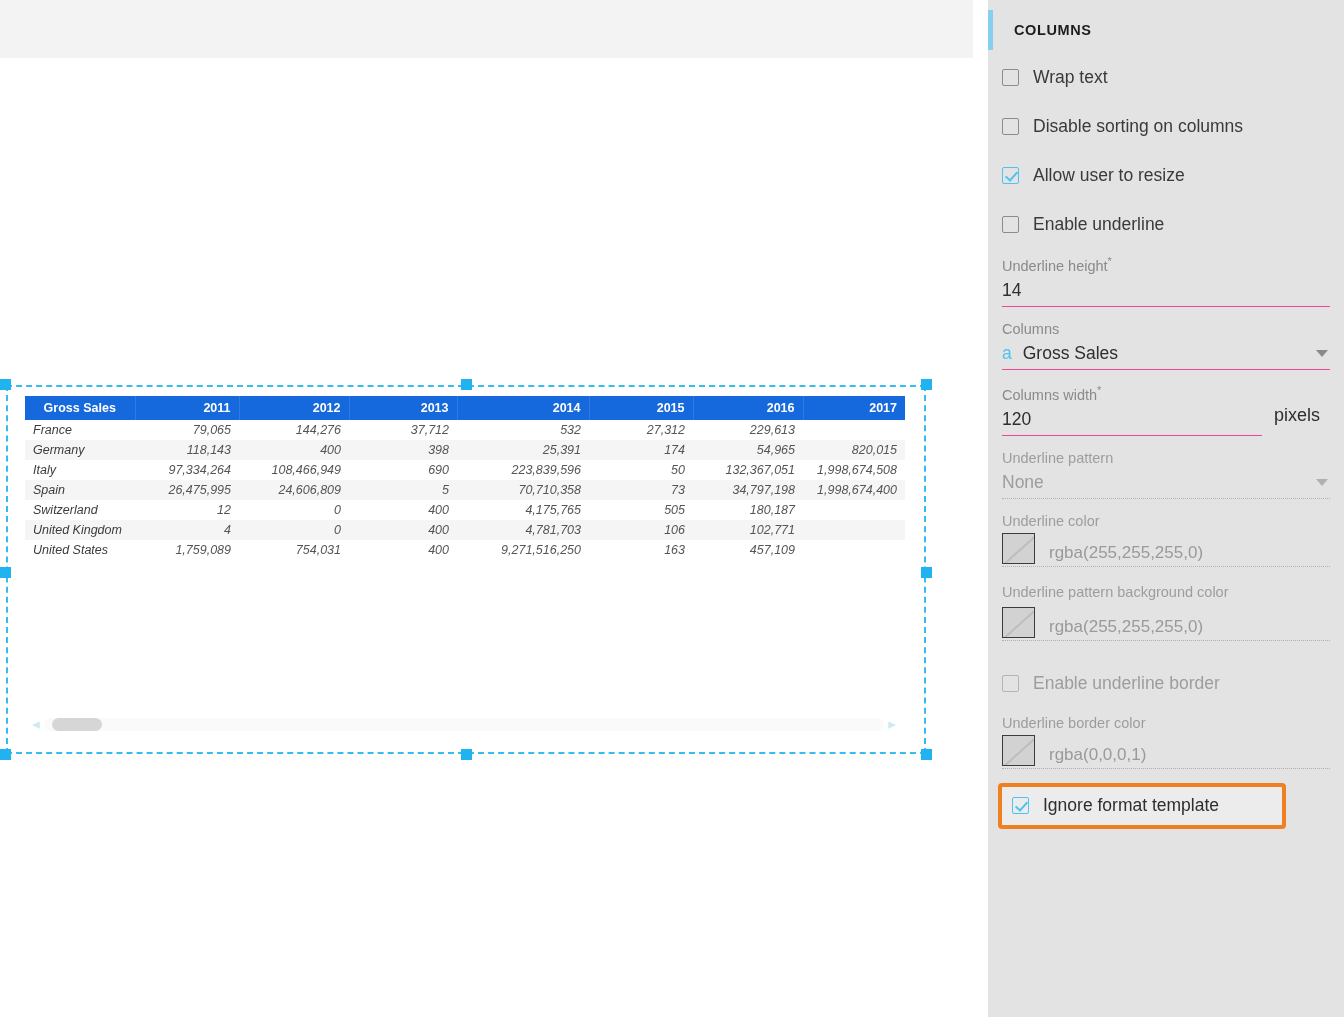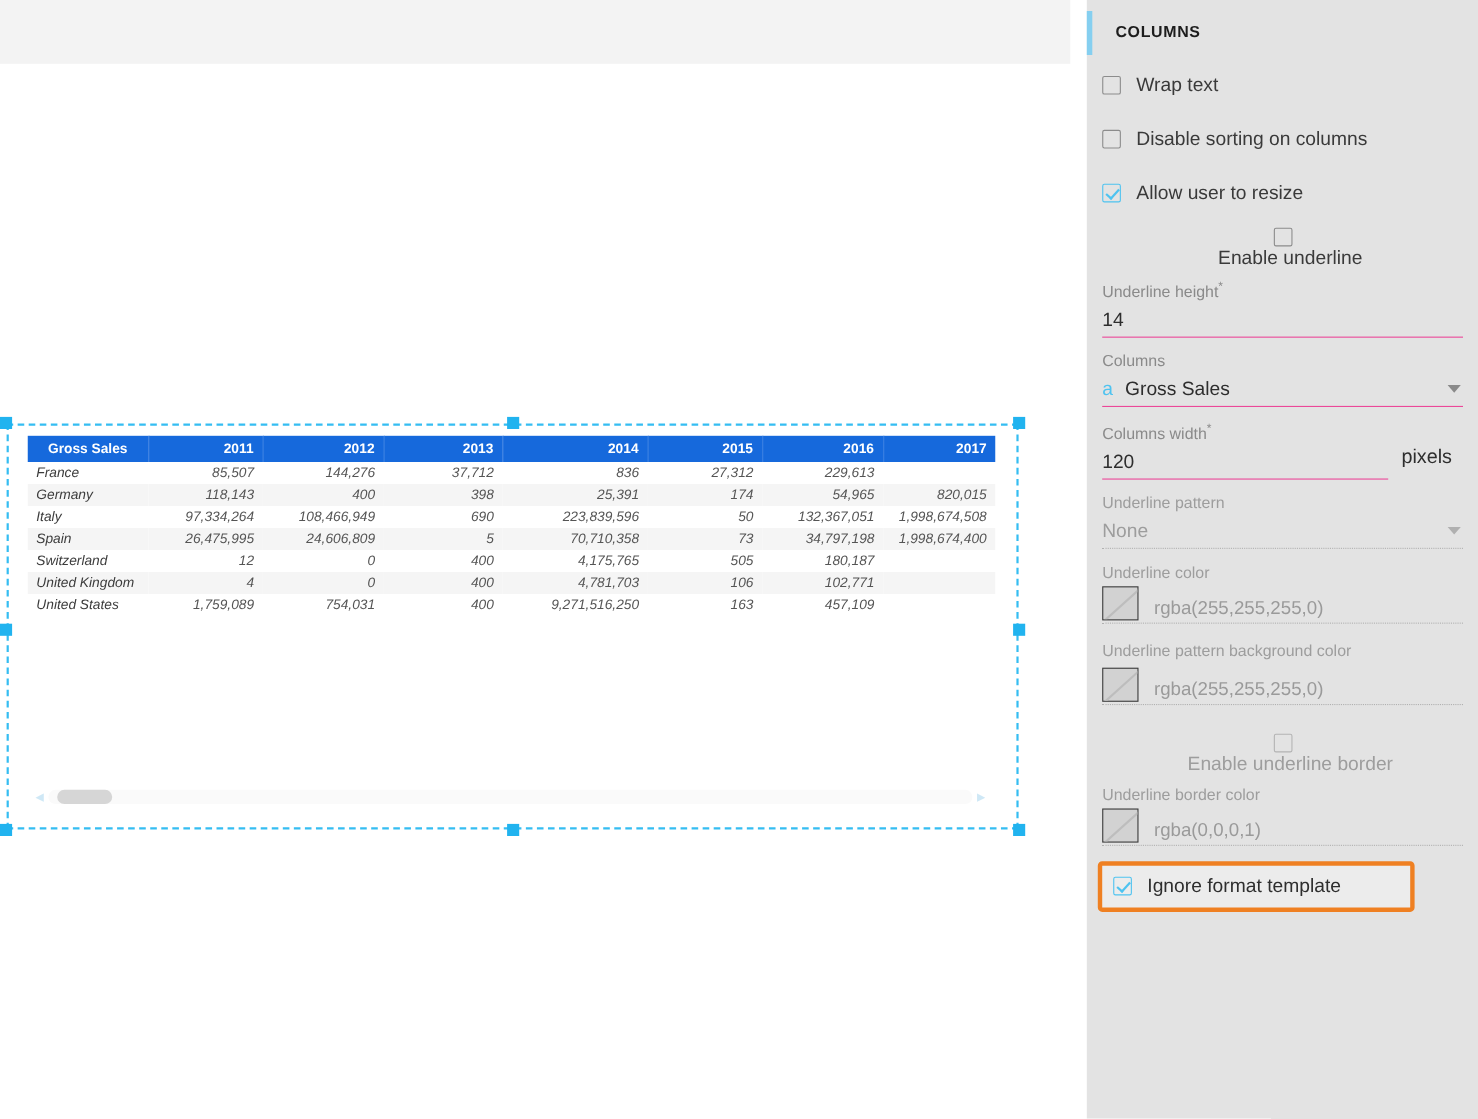--- a/index.html
+++ b/index.html
@@ -140,21 +140,21 @@
   }
 
   .panel-body { padding: 0 14px 0 14px; }
 
   
   .cbrow {
     display: flex; align-items: center;
     height: 34px;
     margin-bottom: 15px;
   }
-  .cbrow.tight { margin-bottom: 14px; flex-direction: column; }
+  .cbrow.tight { margin-bottom: 14px; }
   .cbox {
     width: 17px; height: 17px;
     border: 1.6px solid #8c8c8c;
     border-radius: 2px;
     background: transparent;
     flex: 0 0 auto;
     position: relative;
   }
   .cbox.checked { border-color: #4ec3f0; }
   .cbox.checked::after {
@@ -305,24 +305,24 @@
                 <th>2013</th>
                 <th>2014</th>
                 <th>2015</th>
                 <th>2016</th>
                 <th>2017</th>
               </tr>
           </thead>
           <tbody id="tbody">
               <tr class="odd">
                 <td class="firstcol">France</td>
-                <td>85,507</td>
+                <td>79,065</td>
                 <td>144,276</td>
                 <td>37,712</td>
-                <td>836</td>
+                <td>532</td>
                 <td>27,312</td>
                 <td>229,613</td>
                 <td></td>
               </tr>
               <tr class="even">
                 <td class="firstcol">Germany</td>
                 <td>118,143</td>
                 <td>400</td>
                 <td>398</td>
                 <td>25,391</td>

